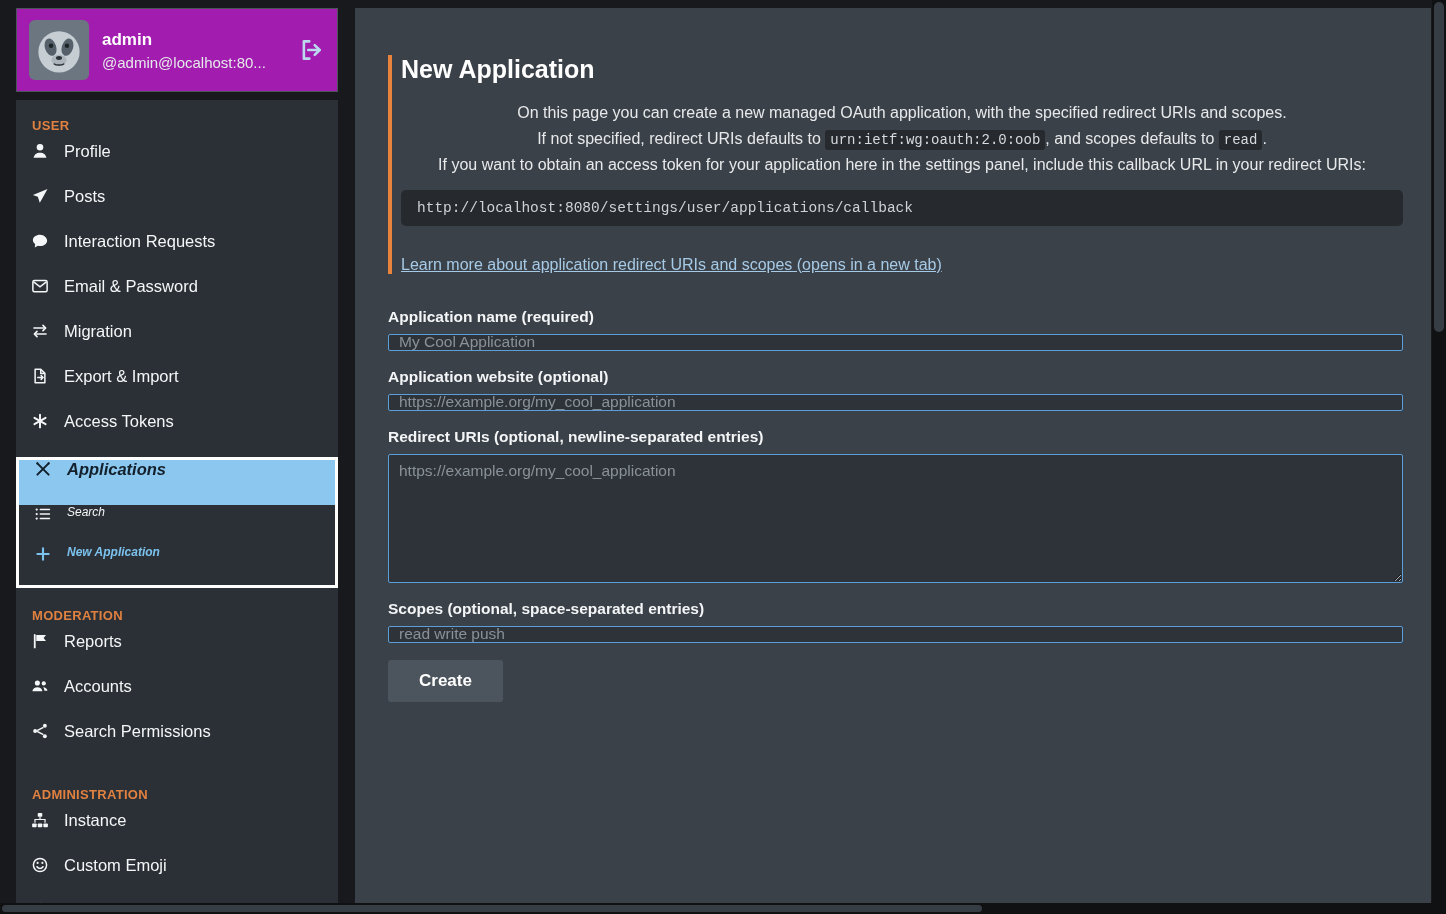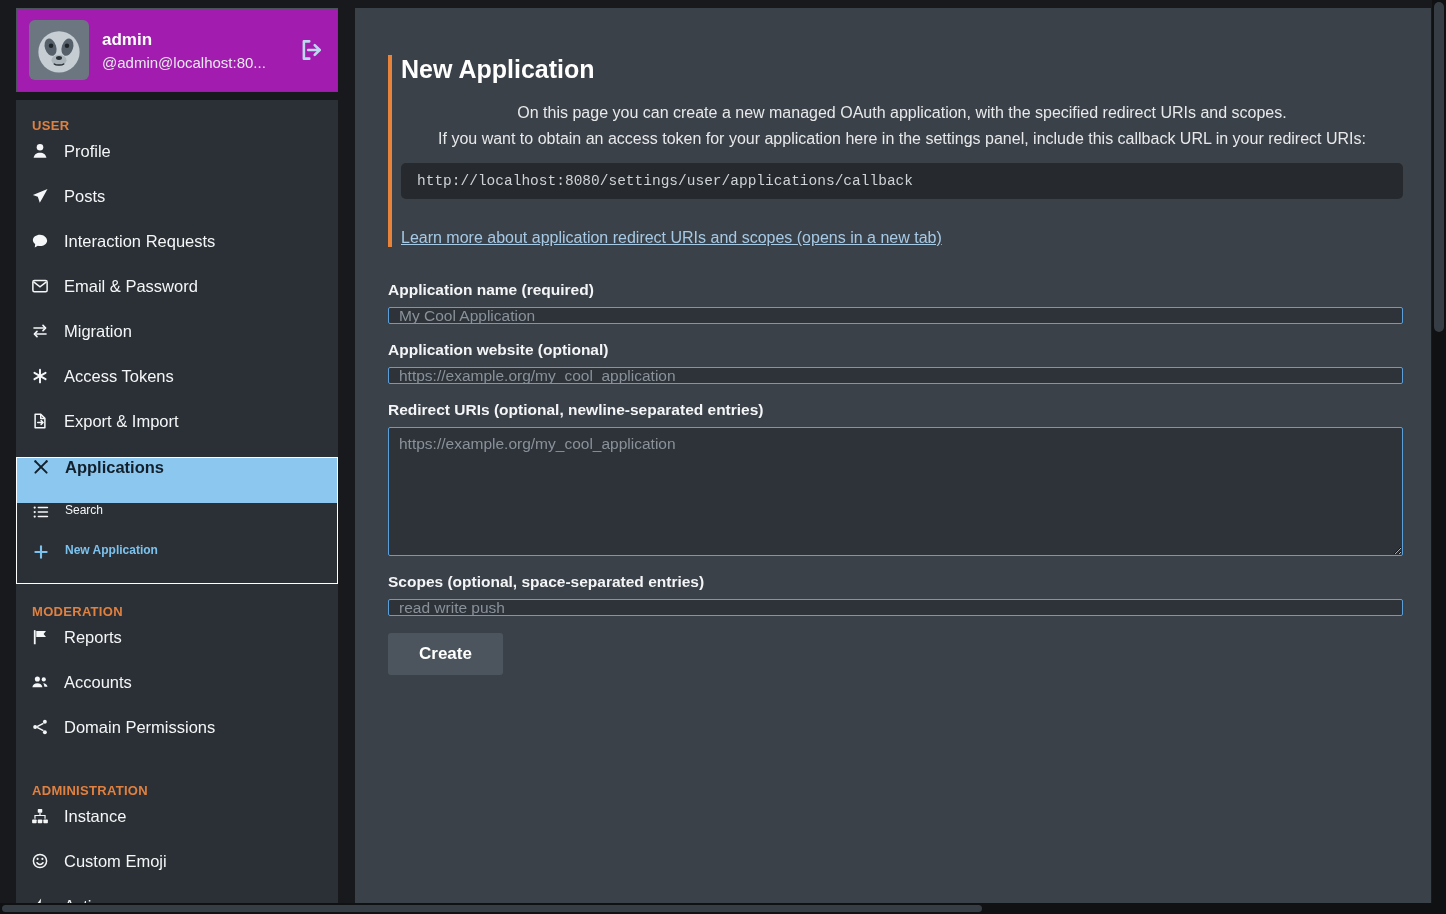--- a/index.html
+++ b/index.html
@@ -24,21 +24,21 @@
   .logout-btn svg { width:26px; height:26px; }
 
   .nav { background:#2b3036; margin-top:8px; padding:2px 0 40px; }
   .section-header { padding:20px 16px 9px; color:#e08140; font-weight:700; font-size:13px; letter-spacing:.3px; }
   .nav > .section-header:first-child { padding-top:16px; }
   .nav-item {
     display:flex; align-items:flex-start; gap:15px; height:45px; padding:0 15px;
     color:#f4f6f7; font-size:16.5px; text-decoration:none; cursor:pointer;
   }
   .nav-item .icon { width:18px; height:18px; flex:none; }
-  .nav-group { border:1px solid #ffffff; }
+  .nav-group { border:3px solid #ffffff;font-style:italic; }
   .nav-item.active { background:#8bc7ee; color:#13202b; font-weight:700; }
   .submenu .nav-item { height:40px; font-size:12px; }
   .submenu .nav-item.current { color:#7cc2ee; font-weight:700; }
 
   
   .panel {
     position:absolute; left:355px; top:8px; width:1076px; height:906px;
     background:#3b4148; box-sizing:border-box; padding:47px 28px 0 33px;
   }
   .intro { border-left:4px solid #e8833c; padding-left:9px; }
@@ -148,36 +148,36 @@
         <svg class="icon" viewBox="0 0 24 24" fill="none" stroke="currentColor" stroke-width="2.2" stroke-linecap="round" stroke-linejoin="round">
           <path d="M4 8h15"></path>
             <path d="M16 4.5L19.5 8 16 11.5"></path>
             <path d="M20 16H5"></path>
             <path d="M8 12.5L4.5 16 8 19.5"></path>
         </svg>
         <span>Migration</span>
       </a>
 
       <a class="nav-item">
-        <svg class="icon" viewBox="0 0 24 24" fill="none" stroke="currentColor" stroke-width="2.6" stroke-linecap="round">
-          <path d="M12 3.5v17"></path>
-            <path d="M4.6 7.75l14.8 8.5"></path>
-            <path d="M19.4 7.75l-14.8 8.5"></path>
-        </svg>
-        <span>Access Tokens</span>
-      </a>
-
-      <a class="nav-item">
         <svg class="icon" viewBox="0 0 24 24" fill="none" stroke="currentColor" stroke-width="2" stroke-linejoin="round">
           <path d="M13 3H5.5v18h13V8.5z"></path>
             <path d="M13 3v5.5h5.5"></path>
             <path d="M9 14h6.5" stroke-linecap="round"></path>
             <path d="M13.5 11.5L16 14l-2.5 2.5" stroke-linecap="round"></path>
         </svg>
         <span>Export &amp; Import</span>
+      </a>
+
+      <a class="nav-item">
+        <svg class="icon" viewBox="0 0 24 24" fill="none" stroke="currentColor" stroke-width="2.6" stroke-linecap="round">
+          <path d="M12 3.5v17"></path>
+            <path d="M4.6 7.75l14.8 8.5"></path>
+            <path d="M19.4 7.75l-14.8 8.5"></path>
+        </svg>
+        <span>Access Tokens</span>
       </a>
 
       <div class="nav-group">
         <a class="nav-item active">
           <svg class="icon" viewBox="0 0 24 24" fill="none" stroke="currentColor" stroke-width="2.6" stroke-linecap="round">
             <path d="M4.5 4.5l15 15"></path>
               <path d="M19.5 4.5l-15 15"></path>
               <circle cx="4.5" cy="4.5" r="1.4" fill="currentColor" stroke="none"></circle>
               <circle cx="19.5" cy="4.5" r="1.4" fill="currentColor" stroke="none"></circle>
           </svg>
@@ -226,21 +226,21 @@
       </a>
 
       <a class="nav-item">
         <svg class="icon" viewBox="0 0 24 24" fill="currentColor">
           <circle cx="18.5" cy="5" r="2.6"></circle>
             <circle cx="5.5" cy="12" r="2.6"></circle>
             <circle cx="18.5" cy="19" r="2.6"></circle>
           <path d="M7.6 10.6l8.4-4.4 1 1.8-8.4 4.4z"></path>
             <path d="M7.6 13.4l8.4 4.4 1-1.8-8.4-4.4z"></path>
         </svg>
-        <span>Domain Permissions</span>
+        <span>Search Permissions</span>
       </a>
 
       <div class="section-header">ADMINISTRATION</div>
 
       <a class="nav-item">
         <svg class="icon" viewBox="0 0 24 24" fill="currentColor">
           <rect x="9" y="2.5" width="6" height="5" rx="1"></rect>
             <rect x="1.5" y="16.5" width="6" height="5" rx="1"></rect>
             <rect x="9" y="16.5" width="6" height="5" rx="1"></rect>
             <rect x="16.5" y="16.5" width="6" height="5" rx="1"></rect>
@@ -266,20 +266,21 @@
       </a>
 
     </nav>
   </aside>
 
   <main class="panel">
 
     <section class="intro">
       <h1 class="page-title">New Application</h1>
       <p>On this page you can create a new managed OAuth application, with the specified redirect URIs and scopes.</p>
+      <p><span>If not specified, redirect URIs defaults to </span><code class="inline-code">urn:ietf:wg:oauth:2.0:oob</code><span>, and scopes defaults to </span><code class="inline-code">read</code><span>.</span></p>
       <p>If you want to obtain an access token for your application here in the settings panel, include this callback URL in your redirect URIs:</p>
       <div class="code-block">http://localhost:8080/settings/user/applications/callback</div>
       <a href="#" class="learn-link">Learn more about application redirect URIs and scopes (opens in a new tab)</a>
     </section>
 
     <form class="app-form">
       <label class="form-label">Application name (required)</label>
       <input class="text-input" type="text" placeholder="My Cool Application" style="">
 
       <label class="form-label">Application website (optional)</label>

